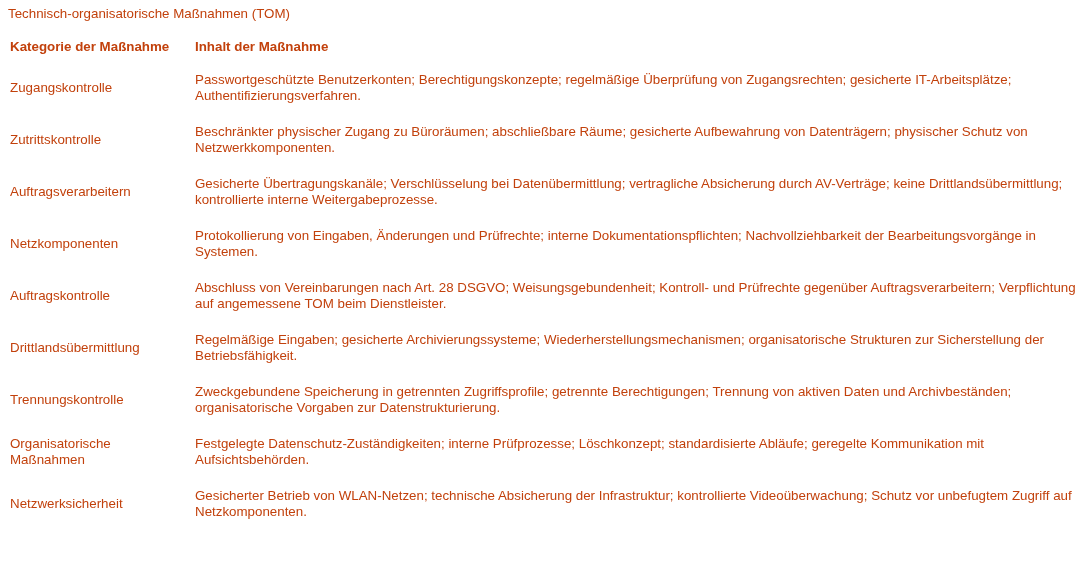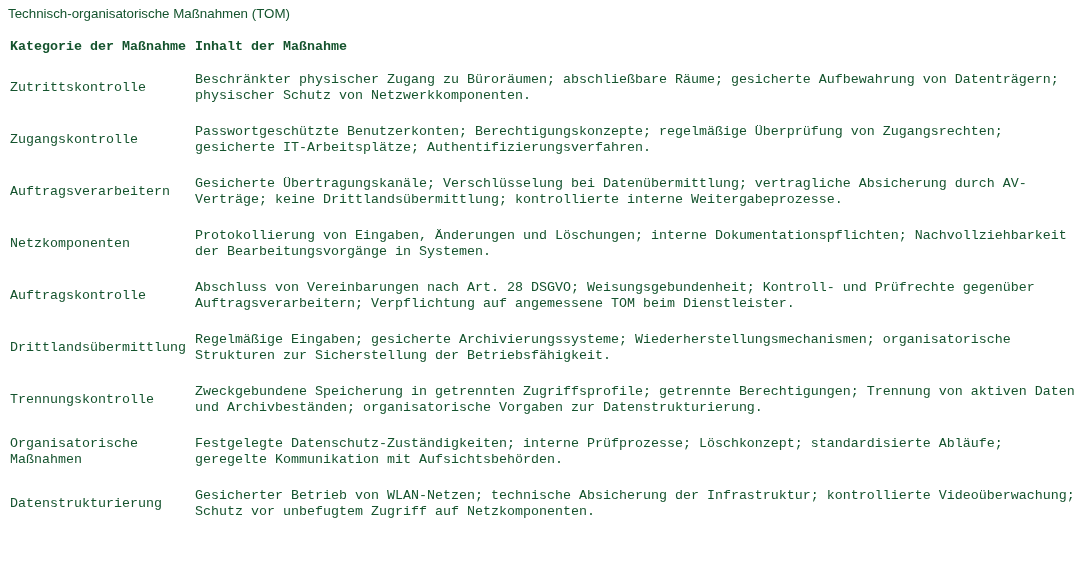--- a/index.html
+++ b/index.html
@@ -1,39 +1,38 @@
 <!DOCTYPE html>
 <html><head>
 <meta charset="utf-8">
 <style>
   html, body { margin: 0; padding: 0; background: #ffffff; }
   .page {
     width: 1086px;
     height: 583px;
     overflow: hidden;
     background: #ffffff;
-    color: #14532d;
+    color: #c2410c;
     font-family: "Liberation Sans", sans-serif;
     font-size: 13.33px;
     line-height: 15.4px;
     box-sizing: border-box;
   }
   .doc-title {
     padding: 6px 0 0 8px;
     font-size: 13.33px;
     line-height: 15.4px;
     font-weight: normal;
   }
   table.tom {
     border-collapse: collapse;
     border: none;
     margin: 10px 0 0 8px;
     table-layout: fixed;
     width: 1072px;
-    font-family: Liberation Mono, monospace;
   }
   table.tom col.c1 { width: 187px; }
   table.tom col.c2 { width: 885px; }
   table.tom th {
     text-align: left;
     font-weight: bold;
     font-size: 13.33px;
     line-height: 15.4px;
     vertical-align: middle;
     padding: 8px 0 7px 0;
@@ -62,51 +61,51 @@
       <col class="c2">
     </colgroup>
     <thead>
       <tr>
         <th class="h1">Kategorie der Maßnahme</th>
         <th class="h2">Inhalt der Maßnahme</th>
       </tr>
     </thead>
     <tbody>
       <tr>
+        <td class="cat">Zugangskontrolle</td>
+        <td class="content">Passwortgeschützte Benutzerkonten; Berechtigungskonzepte; regelmäßige Überprüfung von Zugangsrechten; gesicherte IT-Arbeitsplätze; Authentifizierungsverfahren.</td>
+      </tr>
+      <tr>
         <td class="cat">Zutrittskontrolle</td>
         <td class="content">Beschränkter physischer Zugang zu Büroräumen; abschließbare Räume; gesicherte Aufbewahrung von Datenträgern; physischer Schutz von Netzwerkkomponenten.</td>
-      </tr>
-      <tr>
-        <td class="cat">Zugangskontrolle</td>
-        <td class="content">Passwortgeschützte Benutzerkonten; Berechtigungskonzepte; regelmäßige Überprüfung von Zugangsrechten; gesicherte IT-Arbeitsplätze; Authentifizierungsverfahren.</td>
       </tr>
       <tr>
         <td class="cat">Auftragsverarbeitern</td>
         <td class="content">Gesicherte Übertragungskanäle; Verschlüsselung bei Datenübermittlung; vertragliche Absicherung durch AV-Verträge; keine Drittlandsübermittlung; kontrollierte interne Weitergabeprozesse.</td>
       </tr>
       <tr>
         <td class="cat">Netzkomponenten</td>
-        <td class="content">Protokollierung von Eingaben, Änderungen und Löschungen; interne Dokumentationspflichten; Nachvollziehbarkeit der Bearbeitungsvorgänge in Systemen.</td>
+        <td class="content">Protokollierung von Eingaben, Änderungen und Prüfrechte; interne Dokumentationspflichten; Nachvollziehbarkeit der Bearbeitungsvorgänge in Systemen.</td>
       </tr>
       <tr>
         <td class="cat">Auftragskontrolle</td>
         <td class="content">Abschluss von Vereinbarungen nach Art. 28 DSGVO; Weisungsgebundenheit; Kontroll- und Prüfrechte gegenüber Auftragsverarbeitern; Verpflichtung auf angemessene TOM beim Dienstleister.</td>
       </tr>
       <tr>
         <td class="cat">Drittlandsübermittlung</td>
         <td class="content">Regelmäßige Eingaben; gesicherte Archivierungssysteme; Wiederherstellungsmechanismen; organisatorische Strukturen zur Sicherstellung der Betriebsfähigkeit.</td>
       </tr>
       <tr>
         <td class="cat">Trennungskontrolle</td>
         <td class="content">Zweckgebundene Speicherung in getrennten Zugriffsprofile; getrennte Berechtigungen; Trennung von aktiven Daten und Archivbeständen; organisatorische Vorgaben zur Datenstrukturierung.</td>
       </tr>
       <tr>
         <td class="cat">Organisatorische Maßnahmen</td>
         <td class="content">Festgelegte Datenschutz-Zuständigkeiten; interne Prüfprozesse; Löschkonzept; standardisierte Abläufe; geregelte Kommunikation mit Aufsichtsbehörden.</td>
       </tr>
       <tr>
-        <td class="cat">Datenstrukturierung</td>
+        <td class="cat">Netzwerksicherheit</td>
         <td class="content">Gesicherter Betrieb von WLAN-Netzen; technische Absicherung der Infrastruktur; kontrollierte Videoüberwachung; Schutz vor unbefugtem Zugriff auf Netzkomponenten.</td>
       </tr>
     </tbody>
   </table>
 
 </div>
 
 </body></html>

